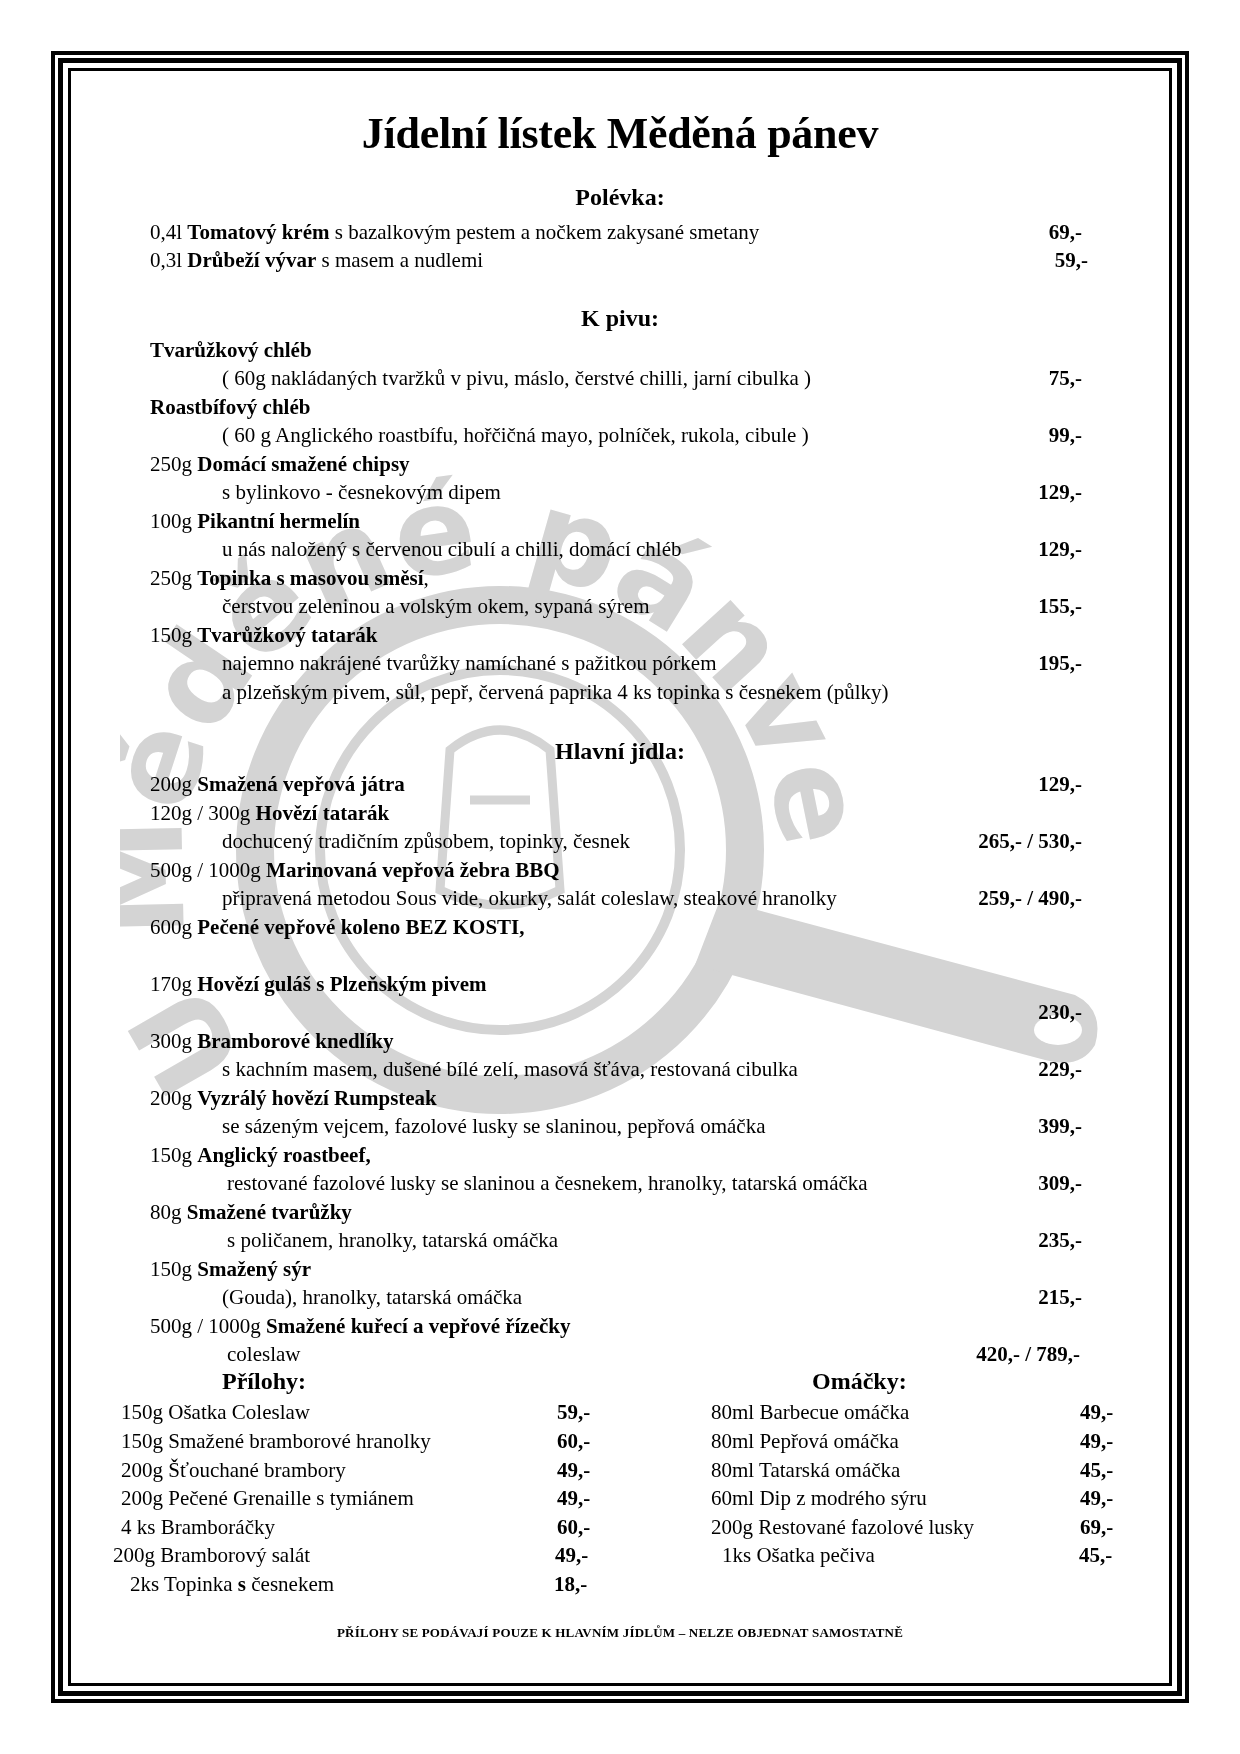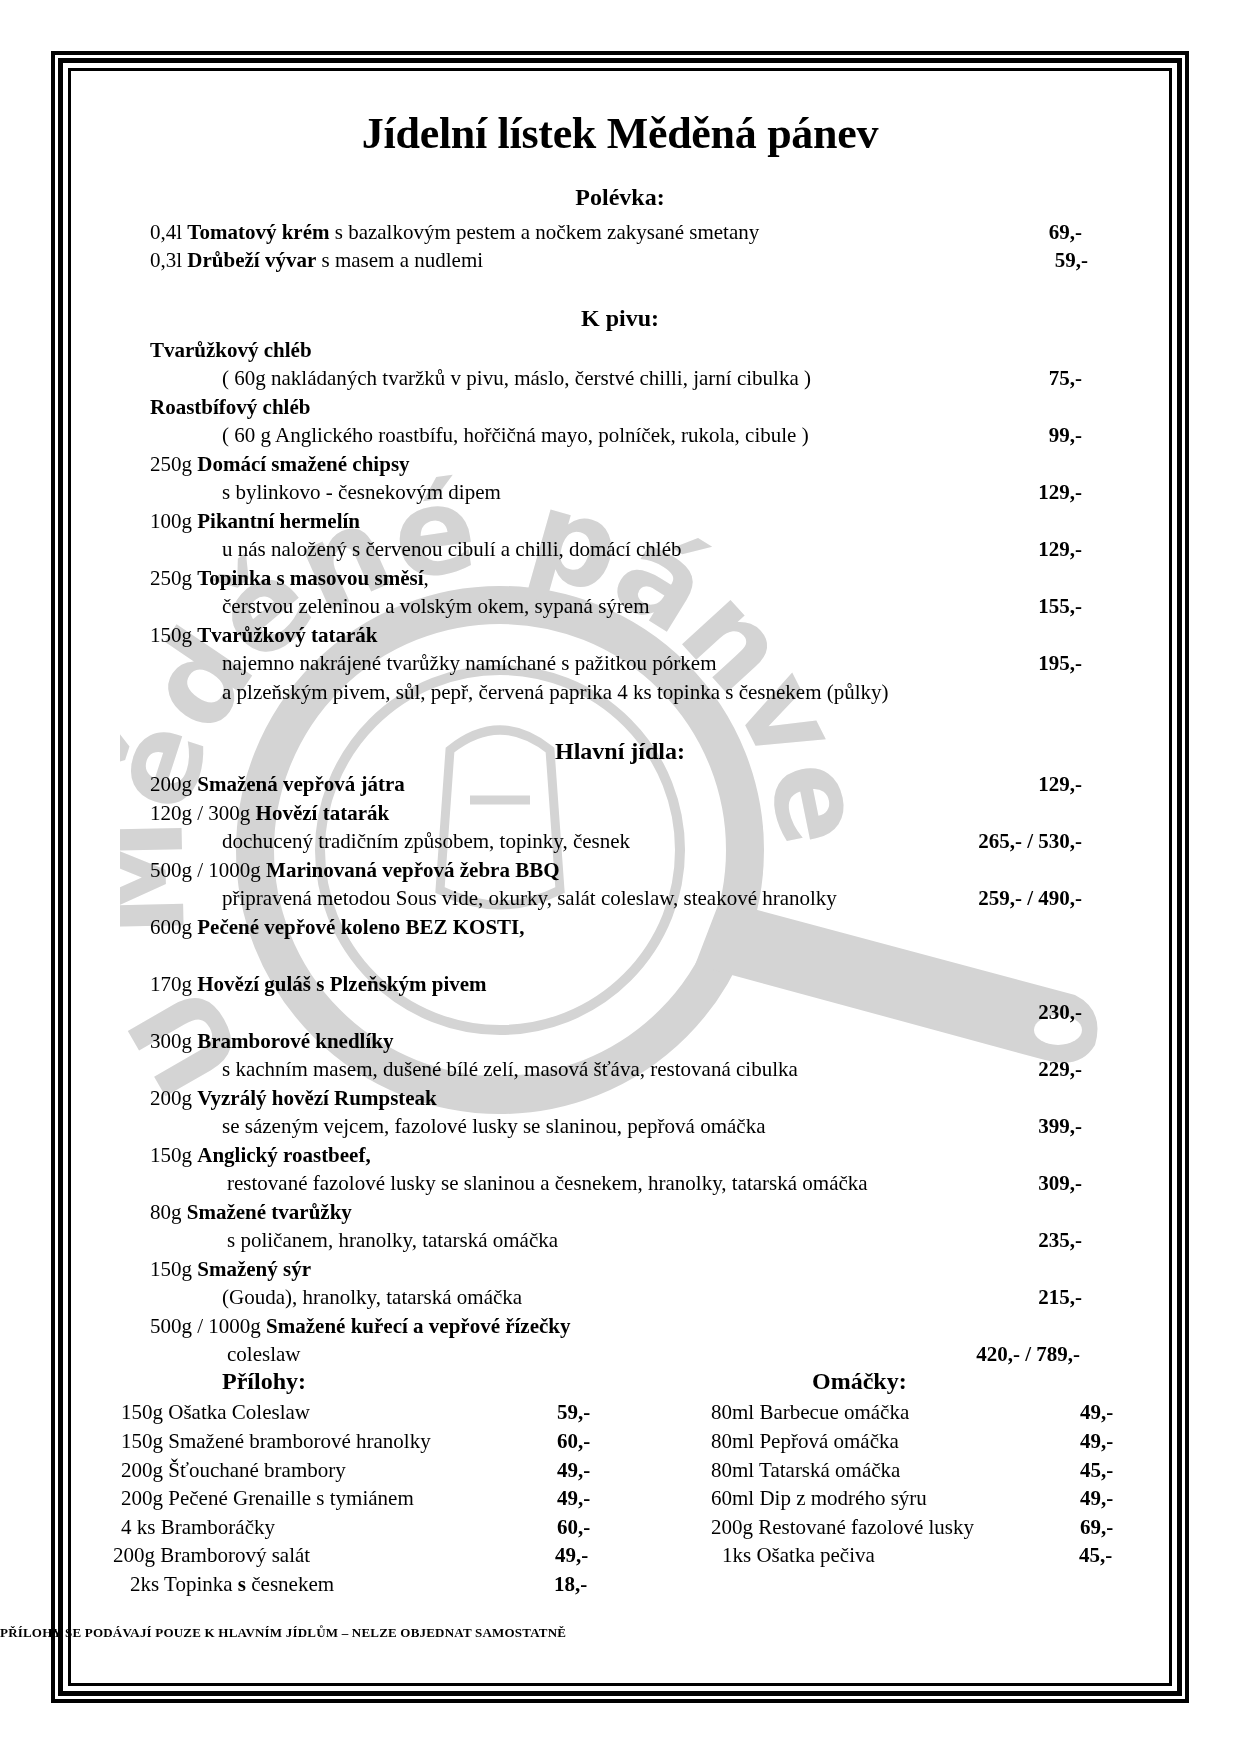--- a/index.html
+++ b/index.html
@@ -19,21 +19,21 @@
              font-size: 24px; font-weight: bold; }
   .row { position: absolute; left: 0; width: 1200px; height: 28px; font-size: 21px; line-height: 28px; white-space: nowrap; }
   .row .txt { position: absolute; left: 150px; }
   .row .txt.ind { left: 222px; }
   .row .txt.ind2 { left: 227px; }
   .row b { font-weight: bold; }
   .row .price { position: absolute; right: 118px; font-weight: bold; text-align: right; }
   .side-heading { position: absolute; font-size: 24px; font-weight: bold; }
   .side-row { position: absolute; height: 28px; font-size: 21px; line-height: 28px; white-space: nowrap; }
   .side-price { position: absolute; font-size: 21px; line-height: 28px; font-weight: bold; }
-  .footnote { position: absolute; left: 0; width: 1240px; top: 1625px; 
+  .footnote { position: absolute; left: 0; width: 1240px; top: 1625px; text-align: center;
               font-size: 13px; font-weight: bold; letter-spacing: 0.2px; }
 </style>
 </head>
 <body>
 
 <div class="frame-outer"></div>
 <div class="frame-mid"></div>
 <div class="frame-inner"></div>
 
 <svg class="watermark" viewBox="0 0 1040 920">

